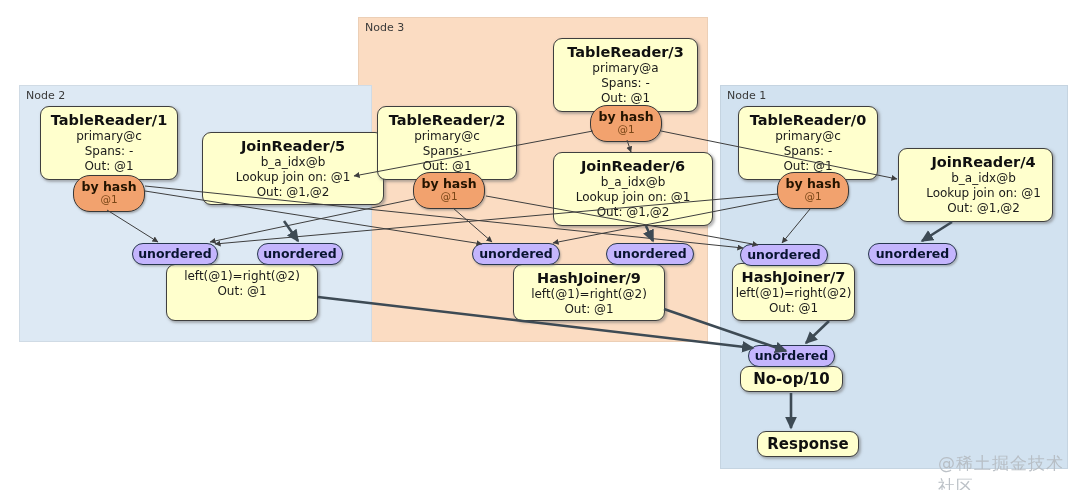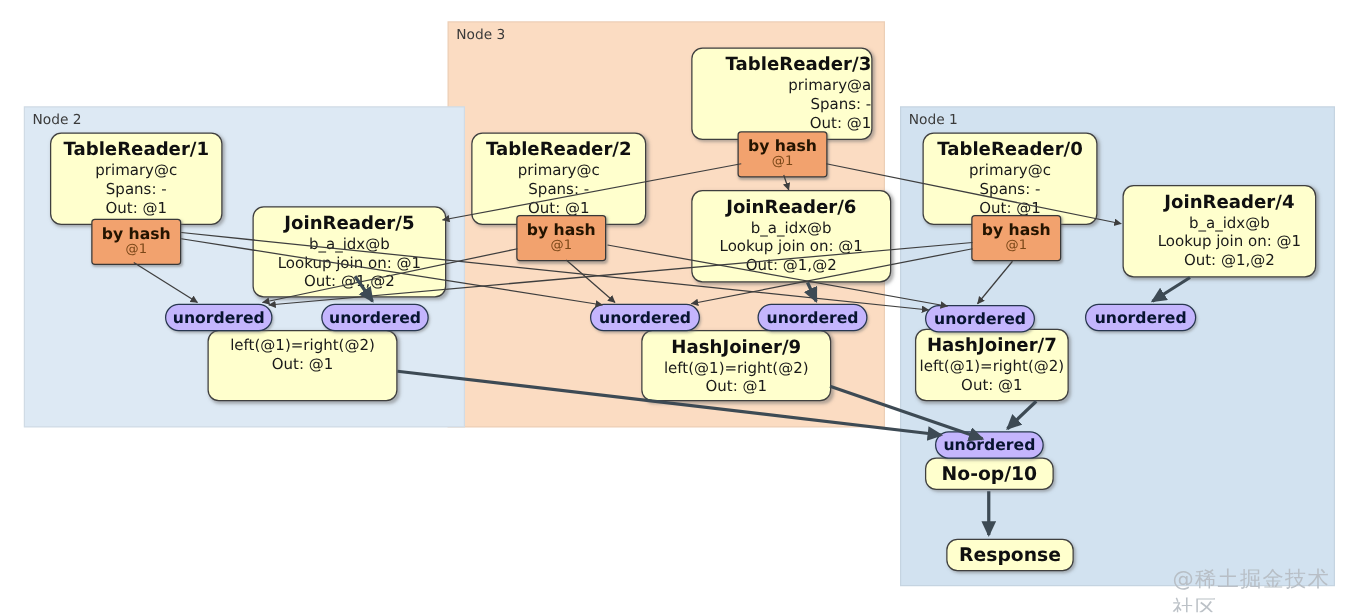--- a/index.html
+++ b/index.html
@@ -13,21 +13,21 @@
   .edge-thick{stroke:#3d4a54;stroke-width:2.6;}
 
   .proc{position:absolute;background:#ffffcd;border:1.6px solid #3f3f3f;border-radius:9px;
         text-align:center;box-sizing:border-box;padding-top:4px;
         box-shadow:1.5px 1.5px 2.5px rgba(110,110,110,0.5);}
   .proc-title{font-weight:bold;font-size:14.5px;color:#101010;line-height:18px;white-space:nowrap;}
   .proc-line{font-size:12px;color:#1a1a1a;line-height:15px;white-space:nowrap;}
   .proc.mini{padding-top:0;display:flex;align-items:center;justify-content:center;}
   .proc.mini .proc-title{font-size:15px;line-height:15px;}
 
-  .router{position:absolute;background:#f2a26e;border:1.6px solid #383838;border-radius:3px;
+  .router{position:absolute;background:#f2a26e;border:1.6px solid #383838;border-radius:17px;
           text-align:center;box-sizing:border-box;
           box-shadow:1px 1.5px 2px rgba(110,110,110,0.5);}
   .router-label{font-weight:bold;font-size:12.5px;line-height:15px;color:#241400;padding-top:3px;white-space:nowrap;}
   .router-sub{font-size:10.5px;line-height:11px;color:#7a4718;white-space:nowrap;}
 
   .sync{position:absolute;background:#c4b5fd;border:1.6px solid #27374f;border-radius:12px;
         text-align:center;box-sizing:border-box;font-weight:bold;font-size:12.5px;color:#081430;
         line-height:19px;white-space:nowrap;
         box-shadow:1px 1.5px 2px rgba(110,110,110,0.45);}
 
@@ -48,33 +48,33 @@
         <div class="node-label">Node 1</div>
       </div>
     </div>
   <div id="shapes-layer">
       <div class="proc" style="left: 40px; top: 106px; width: 138px; height: 74px;">
         <div class="proc-title">TableReader/1</div>
         <div class="proc-line">primary@c</div>
         <div class="proc-line">Spans: -</div>
         <div class="proc-line">Out: @1</div>
       </div>
-      <div class="proc" style="left: 202px; top: 165px; width: 155px; height: 73px;">
+      <div class="proc" style="left: 202px; top: 132px; width: 182px; height: 73px;">
         <div class="proc-title">JoinReader/5</div>
         <div class="proc-line">b_a_idx@b</div>
         <div class="proc-line">Lookup join on: @1</div>
         <div class="proc-line">Out: @1,@2</div>
       </div>
       <div class="proc" style="left: 377px; top: 106px; width: 140px; height: 74px;">
         <div class="proc-title">TableReader/2</div>
         <div class="proc-line">primary@c</div>
         <div class="proc-line">Spans: -</div>
         <div class="proc-line">Out: @1</div>
       </div>
-      <div class="proc" style="left: 553px; top: 38px; width: 145px; height: 74px; text-align: right;">
+      <div class="proc" style="left: 553px; top: 38px; width: 145px; height: 74px;">
         <div class="proc-title">TableReader/3</div>
         <div class="proc-line">primary@a</div>
         <div class="proc-line">Spans: -</div>
         <div class="proc-line">Out: @1</div>
       </div>
       <div class="proc" style="left: 553px; top: 152px; width: 160px; height: 74px;">
         <div class="proc-title">JoinReader/6</div>
         <div class="proc-line">b_a_idx@b</div>
         <div class="proc-line">Lookup join on: @1</div>
         <div class="proc-line">Out: @1,@2</div>

